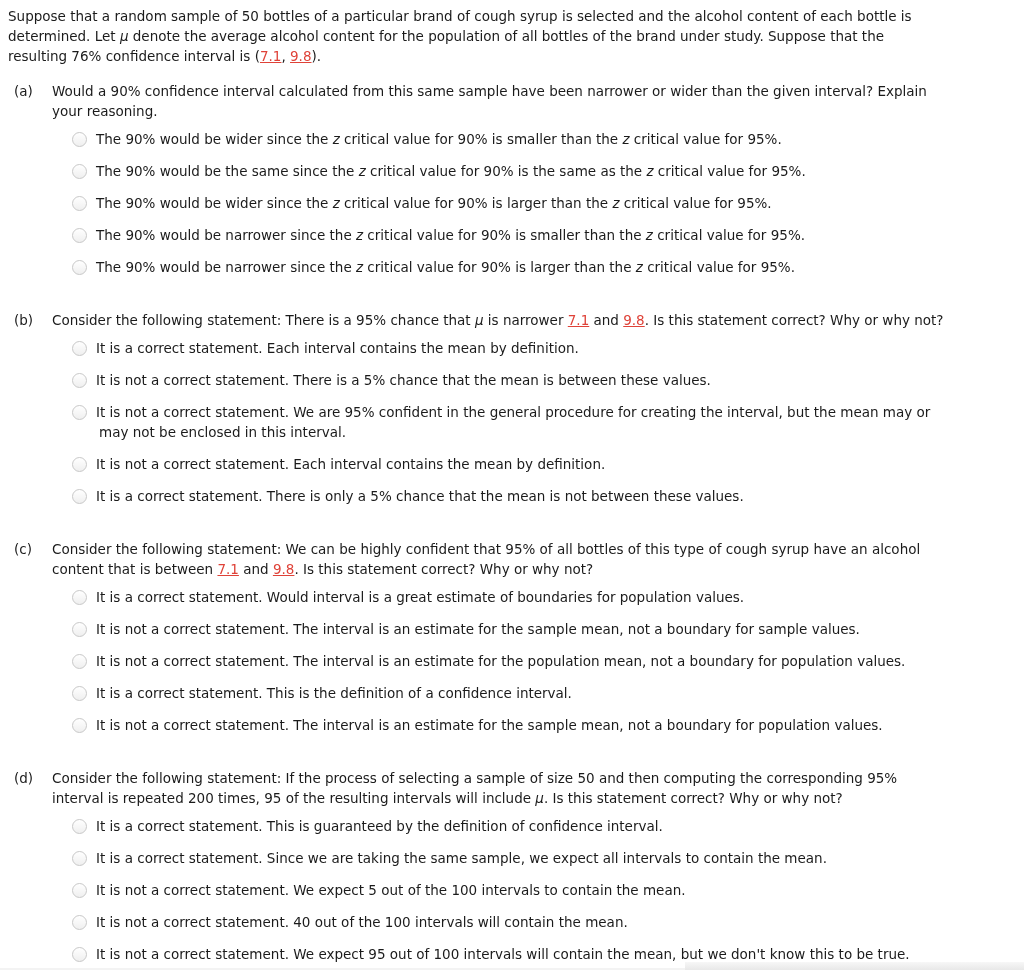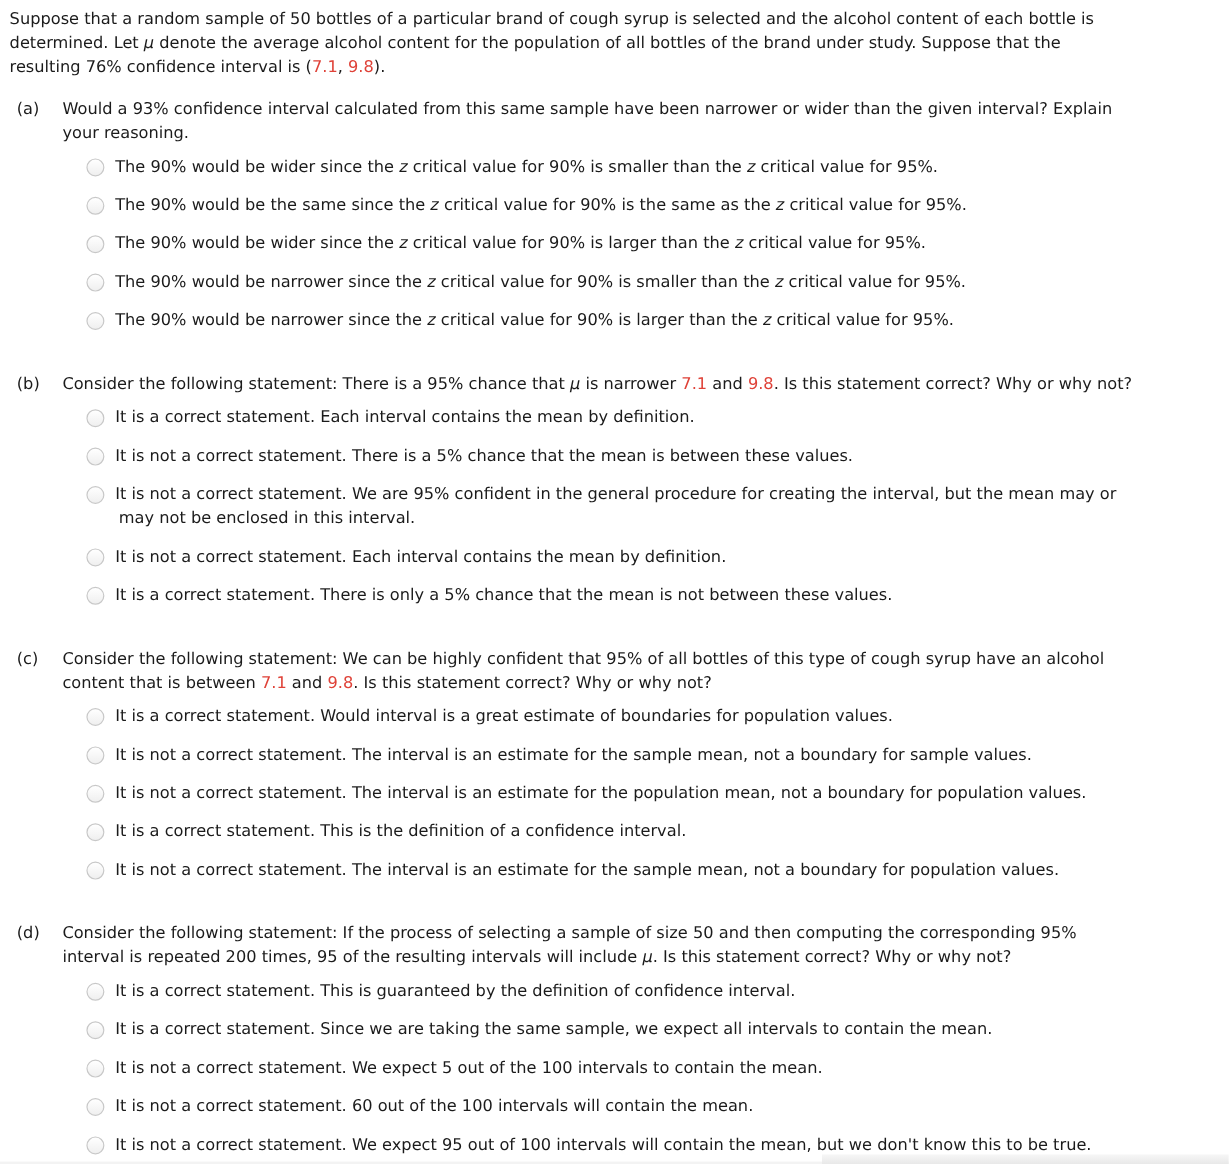--- a/index.html
+++ b/index.html
@@ -9,21 +9,21 @@
     overflow: hidden;
     background: #ffffff;
     color: #1b1b1b;
     font-family: "DejaVu Sans", "Liberation Sans", sans-serif;
     font-size: 13.5px;
     position: relative;
   }
   .page { width: 1120px; padding: 6px 0 0 8px; }
   .line { line-height: 20px; white-space: nowrap; }
   .line i { font-style: italic; }
-  .red { color: var(--accent-red, #df4238); }
+  .red { color: var(--accent-red, #df4238); text-decoration: underline; }
 
   .q { display: flex; margin-top: 21px; }
   .q:first-child { margin-top: 15px; }
   .q-label { flex: 0 0 38px; margin-left: 6px; line-height: 20px; }
   .q-content { flex: 1 1 auto; }
   .options { margin-top: 8px; margin-left: 20px; }
   .opt { display: flex; align-items: flex-start; margin-bottom: 12px; cursor: pointer; }
   .radio {
     flex: 0 0 13px;
     width: 13px; height: 13px;
@@ -47,21 +47,21 @@
   <div class="intro">
       <div class="line"><span>Suppose that a random sample of 50 bottles of a particular brand of cough syrup is selected and the alcohol content of each bottle is</span></div>
       <div class="line"><span>determined. Let </span><i>μ</i><span> denote the average alcohol content for the population of all bottles of the brand under study. Suppose that the</span></div>
       <div class="line"><span>resulting 76% confidence interval is (</span><span class="red">7.1</span><span>, </span><span class="red">9.8</span><span>).</span></div>
     </div>
   <div>
       <div class="q">
         <div class="q-label">(a)</div>
         <div class="q-content">
           <div class="q-prompt">
-            <div class="line"><span>Would a 93% confidence interval calculated from this same sample have been narrower or wider than the given interval? Explain</span></div>
+            <div class="line"><span>Would a 90% confidence interval calculated from this same sample have been narrower or wider than the given interval? Explain</span></div>
             <div class="line"><span>your reasoning.</span></div>
           </div>
           <div class="options">
             <div class="opt">
               <div class="radio"></div>
               <div class="opt-text">
                 <div class="line"><span>The 90% would be wider since the </span><i>z</i><span> critical value for 90% is smaller than the </span><i>z</i><span> critical value for 95%.</span></div>
               </div>
             </div>
             <div class="opt">
@@ -195,21 +195,21 @@
             </div>
             <div class="opt">
               <div class="radio"></div>
               <div class="opt-text">
                 <div class="line"><span>It is not a correct statement. We expect 5 out of the 100 intervals to contain the mean.</span></div>
               </div>
             </div>
             <div class="opt">
               <div class="radio"></div>
               <div class="opt-text">
-                <div class="line"><span>It is not a correct statement. 60 out of the 100 intervals will contain the mean.</span></div>
+                <div class="line"><span>It is not a correct statement. 40 out of the 100 intervals will contain the mean.</span></div>
               </div>
             </div>
             <div class="opt">
               <div class="radio"></div>
               <div class="opt-text">
                 <div class="line"><span>It is not a correct statement. We expect 95 out of 100 intervals will contain the mean, but we don't know this to be true.</span></div>
               </div>
             </div>
           </div>
         </div>

